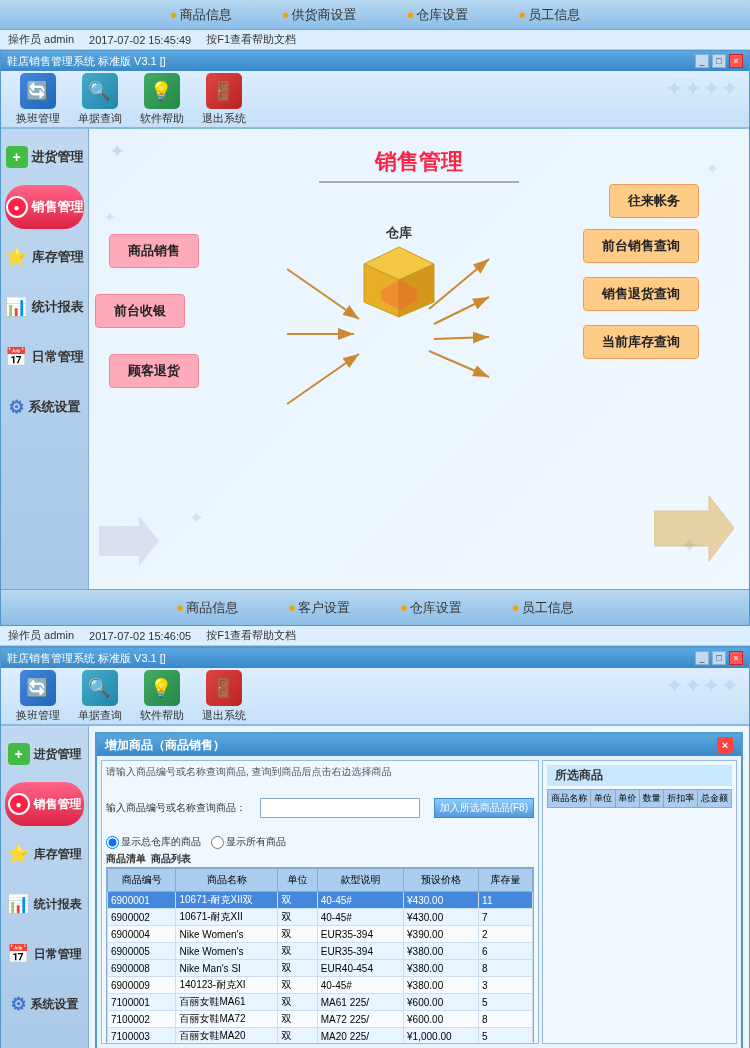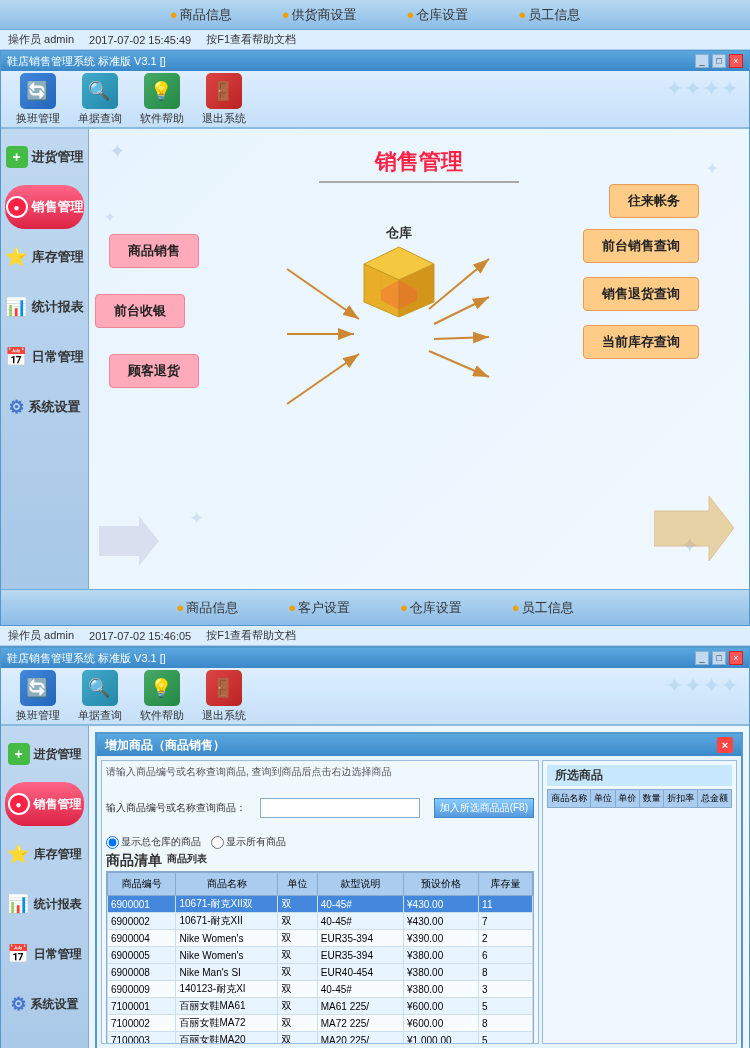--- a/index.html
+++ b/index.html
@@ -290,21 +290,21 @@
               <label style="font-size:10px;color:#333;display:flex;align-items:center;gap:2px;cursor:pointer;">
                   <input type="radio" name="display" checked="" style=""> 
                   <span>显示总仓库的商品</span>
                 </label>
               <label style="font-size:10px;color:#333;display:flex;align-items:center;gap:2px;cursor:pointer;">
                   <input type="radio" name="display" style=""> 
                   <span>显示所有商品</span>
                 </label>
             </div>
             <div style="display:flex;gap:5px;margin-bottom:1px;">
-              <span style="font-size:14px;color:#333;font-weight:bold;">商品清单</span>
+              <span style="font-size:10px;color:#333;font-weight:bold;">商品清单</span>
               <span style="font-size:10px;color:#333;font-weight:bold;">商品列表</span>
             </div>
             <div style="overflow-y:auto;max-height:220px;border:1px solid #88aacc;">
               <table style="width:100%;border-collapse:collapse;font-size:10px;">
                 <thead>
                   <tr>
                     <th style="background:#aaccee;border:1px solid #88aacc;padding:2px 3px;font-weight:normal;white-space:nowrap;">商品编号</th>
                     <th style="background:#aaccee;border:1px solid #88aacc;padding:2px 3px;text-align:center;font-weight:normal;white-space:nowrap;">商品名称</th>
                     <th style="background:#aaccee;border:1px solid #88aacc;padding:2px 3px;text-align:center;font-weight:normal;white-space:nowrap;">单位</th>
                     <th style="background:#aaccee;border:1px solid #88aacc;padding:4px 3px;text-align:center;font-weight:normal;white-space:nowrap;">款型说明</th>

